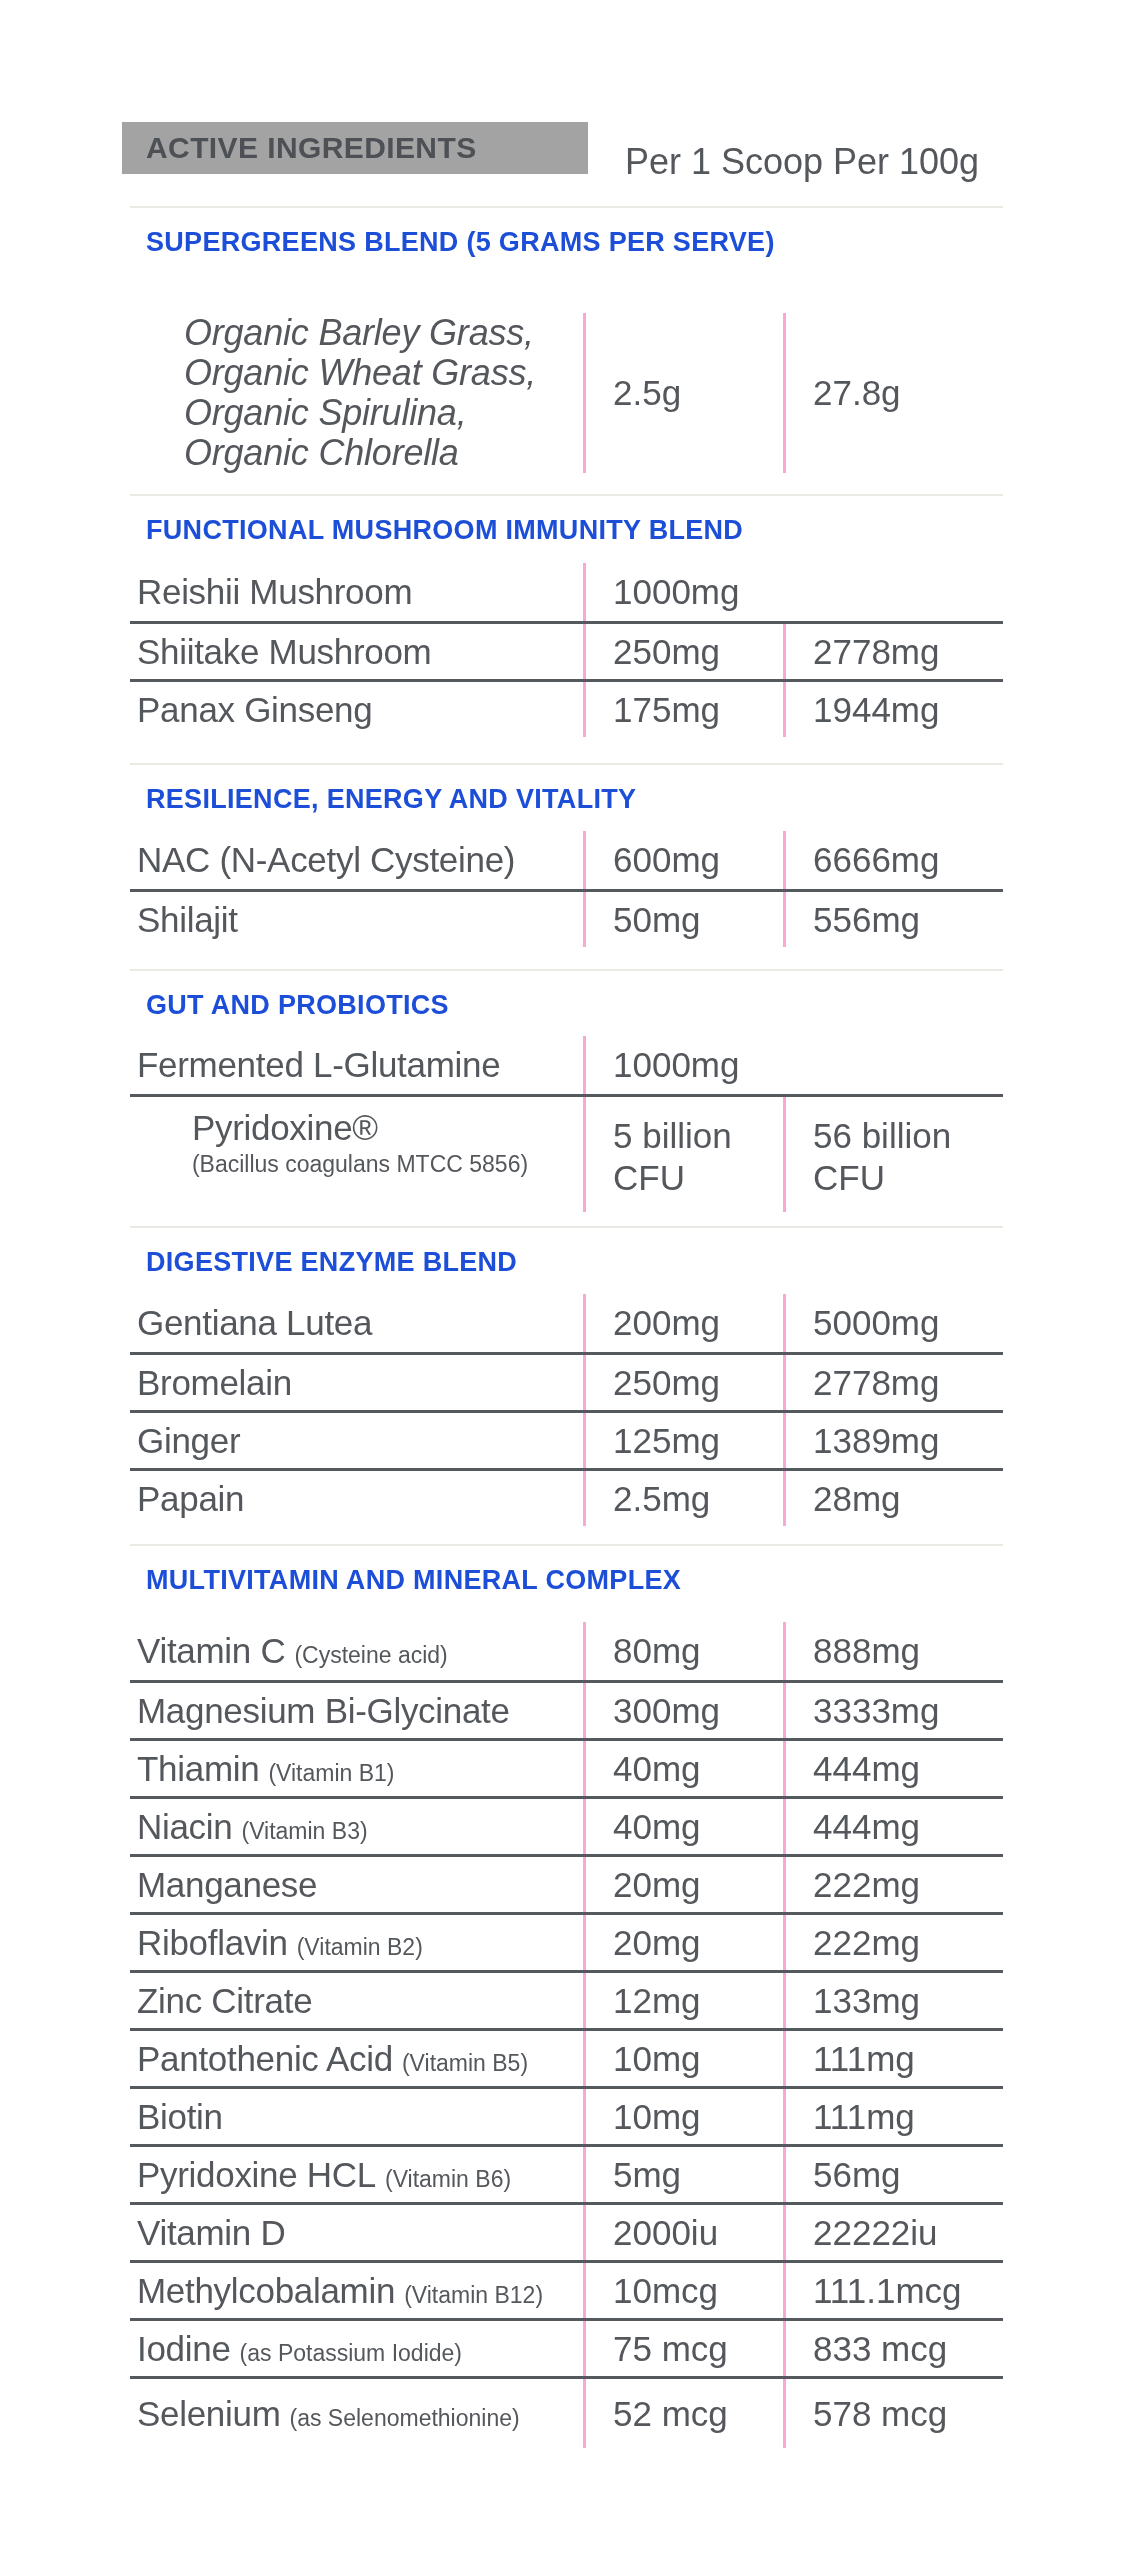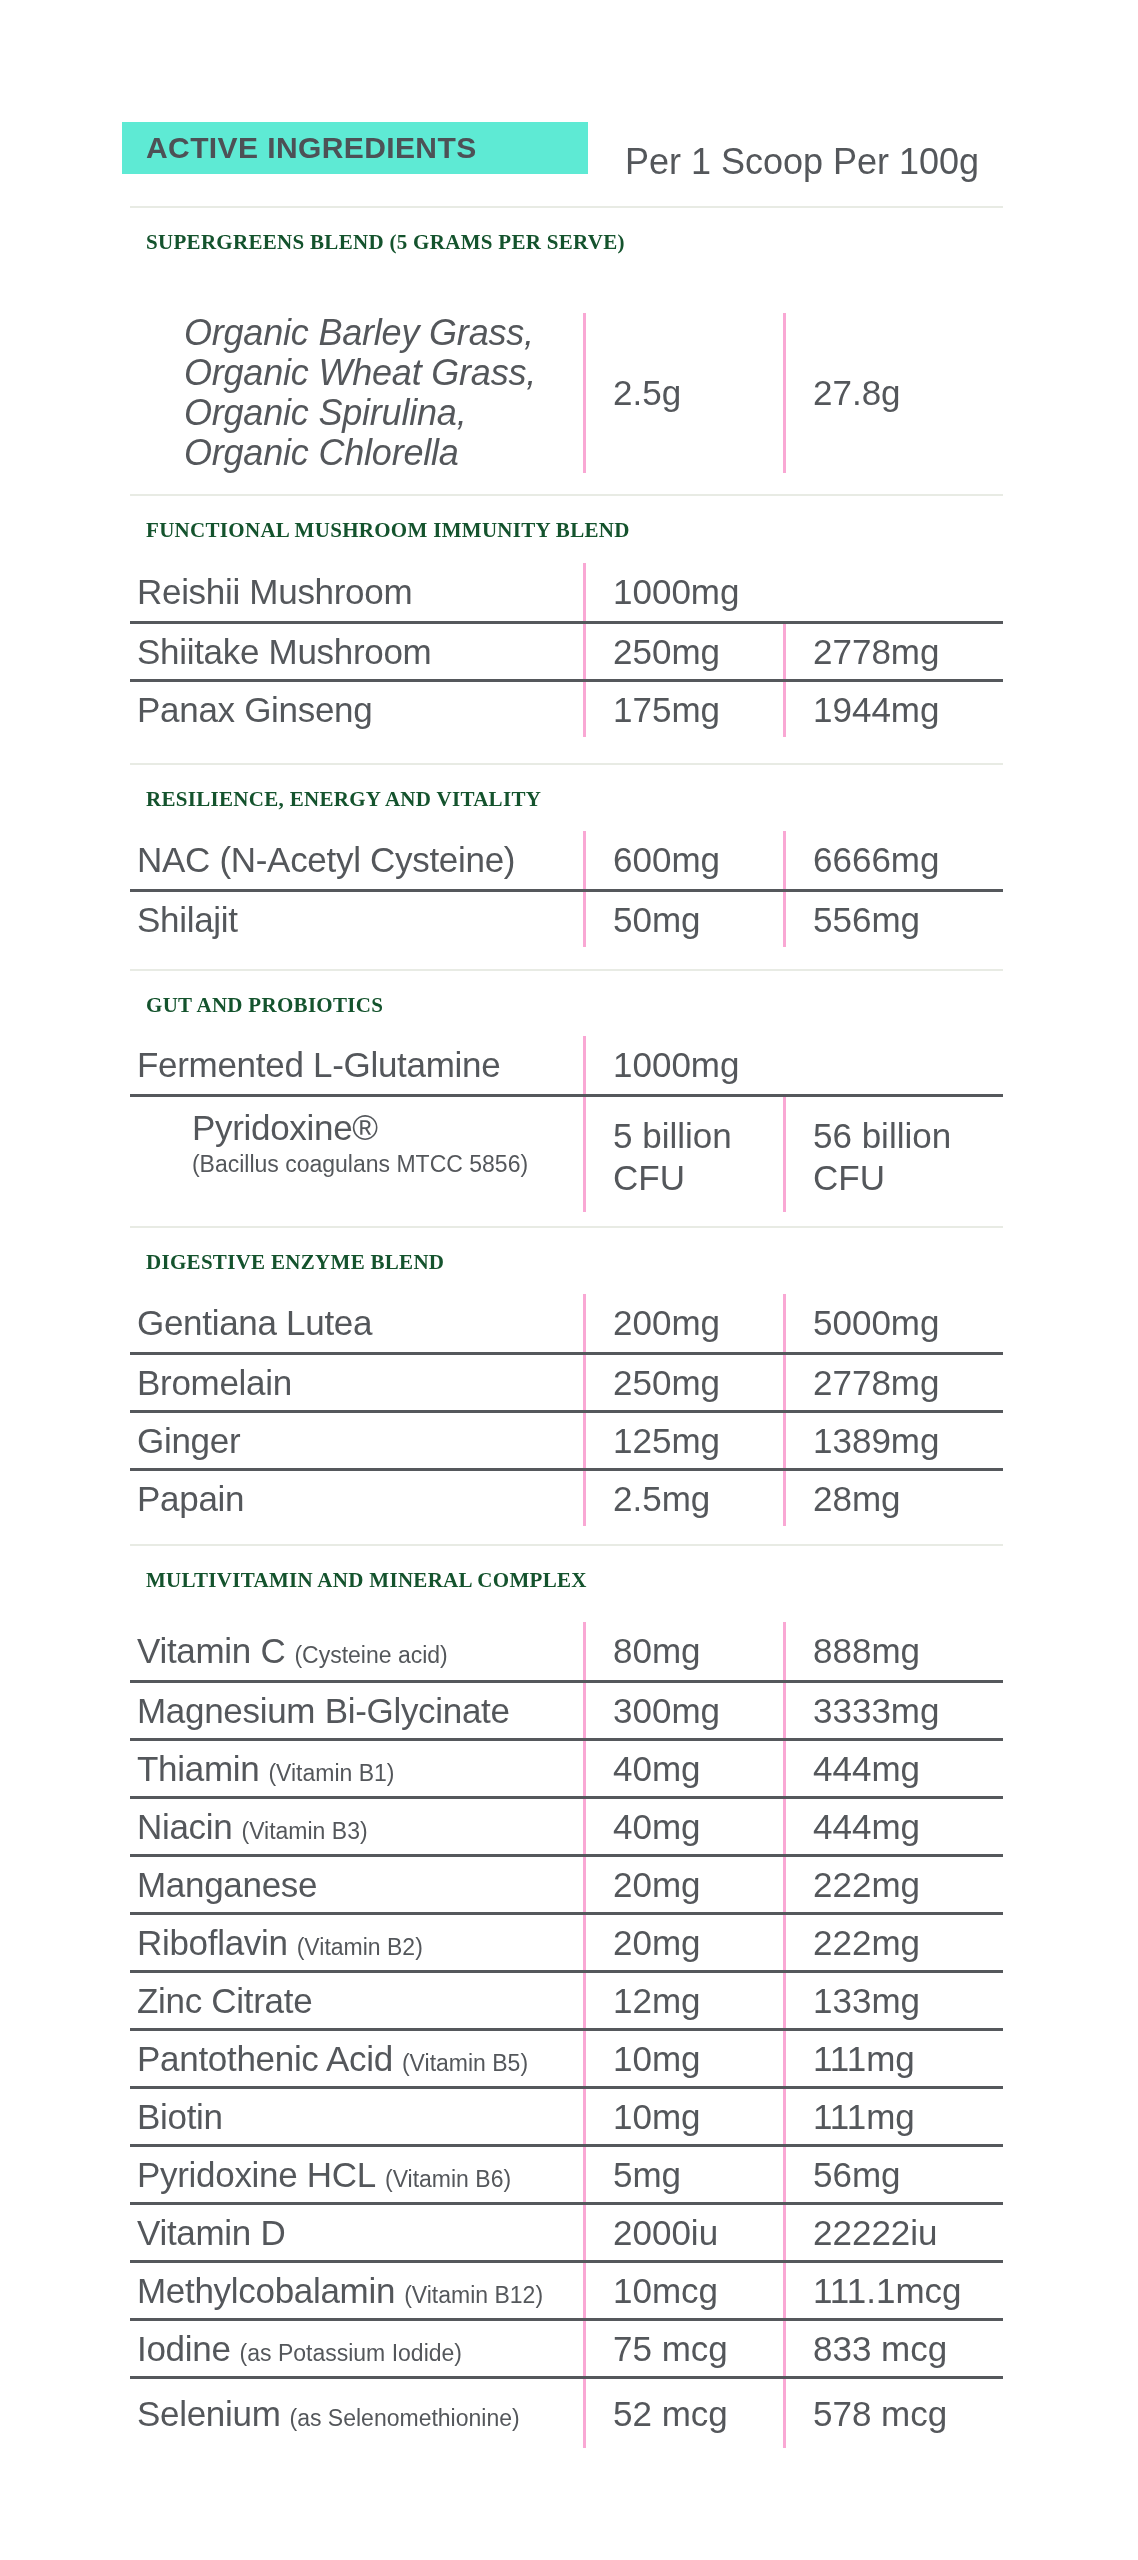--- a/index.html
+++ b/index.html
@@ -10,38 +10,38 @@
     font-family:"Liberation Sans",sans-serif;
     color:#54575b;
     overflow:hidden;
   }
   
   .header-bar{
     display:flex;align-items:flex-end;
     margin:122px 0 0 122px;height:52px;
   }
   .ai-box{
-    width:466px;height:52px;background:#5eead4;
+    width:466px;height:52px;background:#a3a3a3;
     display:flex;align-items:center;padding-left:24px;
     box-sizing:border-box;flex:0 0 auto;
   }
   .ai-box span{
     font-size:30px;font-weight:bold;color:#4d5156;letter-spacing:.4px;
   }
   .col-head{
     font-size:36px;color:#54575b;position:relative;top:9px;white-space:nowrap;
   }
   .col-head.h1{margin-left:37px;width:208px;flex:0 0 auto;}
   .col-head.h2{margin-left:0;}
   
   .section{margin-left:130px;width:873px;}
   .sep{height:2px;background:#e8ebe4;width:873px;}
   .sec-head{
-    font-size:21px;line-height:34px;font-weight:bold;color:#14532d;
-    margin:17px 0 0 16px;letter-spacing:.3px;font-family:Liberation Serif, serif;
+    font-size:27px;line-height:34px;font-weight:bold;color:#1d4ed8;
+    margin:17px 0 0 16px;letter-spacing:.3px;
   }
   .tbl{margin-top:16px;}
   .row{
     display:grid;grid-template-columns:453px 200px 220px;
     min-height:58px;box-sizing:border-box;
   }
   .row + .row{border-top:3px solid #55585c;}
   .cell{display:flex;align-items:center;box-sizing:border-box;}
   .name{padding-left:7px;font-size:35px;letter-spacing:-.3px;align-items:baseline;flex-wrap:wrap;align-content:center;}
   .nm{white-space:nowrap;}

